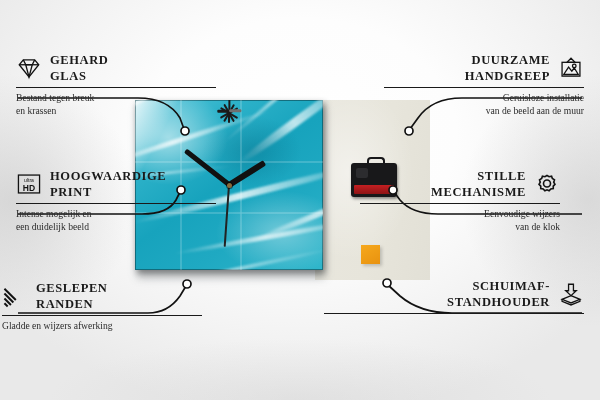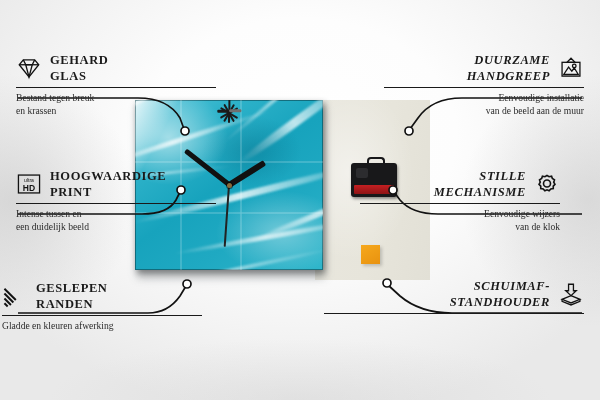--- a/index.html
+++ b/index.html
@@ -96,21 +96,21 @@
   .mech .batt{position:absolute;left:3px;bottom:3px;width:40px;height:9px;border-radius:1px;
               background:linear-gradient(180deg,#c41f22 0%,#8e1315 100%);}
   .mech .batt:after{content:"";position:absolute;right:-1px;top:1px;width:5px;height:7px;
               background:#e3a92a;border-radius:1px;}
   .foam{position:absolute;left:226px;top:145px;width:19px;height:19px;
         background:linear-gradient(150deg,#f6a81c,#e8920f);box-shadow:2px 2px 3px rgba(0,0,0,.18);}
 
   
   .feat{position:absolute;width:200px;}
   .feat .head{display:flex;align-items:center;gap:8px;}
-  .feat.right .head{flex-direction:row-reverse;font-style:italic;}
+  .feat.right .head{flex-direction:row-reverse;}
   .feat .title{
     font-weight:bold;font-size:12.5px;letter-spacing:.6px;color:#1a1a1a;
     line-height:1.28;text-transform:uppercase;
   }
   .feat.left .title{text-align:left;}
   .feat.right .title{text-align:right;}
   .feat .rule{height:1.4px;background:#1a1a1a;margin:3px 0 4px;}
   .feat .desc{font-size:9.6px;line-height:1.35;color:#2b2b2b;}
   .feat.right .desc{text-align:right;}
   .ico{width:26px;height:24px;flex:0 0 26px;color:#121212;}
@@ -229,21 +229,21 @@
           <text x="16" y="22" font-family="Liberation Sans, sans-serif" font-size="10.5" font-weight="bold" text-anchor="middle" fill="currentColor">HD</text>
         </svg>
       </span>
       <div class="title">
         <div>HOOGWAARDIGE</div>
         <div>PRINT</div>
       </div>
     </div>
     <div class="rule"></div>
     <div class="desc">
-      <div>Intense tussen en</div>
+      <div>Intense mogelijk en</div>
       <div>een duidelijk beeld</div>
     </div>
   </div>
 
   <div class="feat left" style="left:2px;top:280px;">
     <div class="head">
       <span class="ico">
         <svg viewBox="0 0 32 28">
             <g stroke="currentColor" stroke-width="2.4" fill="none">
           <path d="M3 5 L17 19"></path>
@@ -253,21 +253,21 @@
             </g>
           </svg>
       </span>
       <div class="title">
         <div>GESLEPEN</div>
         <div>RANDEN</div>
       </div>
     </div>
     <div class="rule"></div>
     <div class="desc">
-      <div>Gladde en kleuren afwerking</div>
+      <div>Gladde en wijzers afwerking</div>
     </div>
   </div>
 
   <div class="feat right" style="left:384px;top:52px;">
     <div class="head">
       <span class="ico">
         <svg viewBox="0 0 32 28">
             <g fill="none" stroke="currentColor" stroke-width="1.6">
           <rect x="5" y="7" width="22" height="17"></rect>
           <path d="M16 2 L11 7 L21 7 Z"></path>
@@ -276,21 +276,21 @@
             </g>
           </svg>
       </span>
       <div class="title">
         <div>DUURZAME</div>
         <div>HANDGREEP</div>
       </div>
     </div>
     <div class="rule"></div>
     <div class="desc">
-      <div>Eenvoudige installatie</div>
+      <div>Geruisloze installatie</div>
       <div>van de beeld aan de muur</div>
     </div>
   </div>
 
   <div class="feat right" style="left:360px;top:168px;">
     <div class="head">
       <span class="ico">
         <svg viewBox="0 0 32 28">
             <g fill="none" stroke="currentColor" stroke-width="2">
           <path d="M16 3.5 L18.6 5 L21.6 4.4 L22.6 7.3 L25.2 8.9 L24.3 11.8

